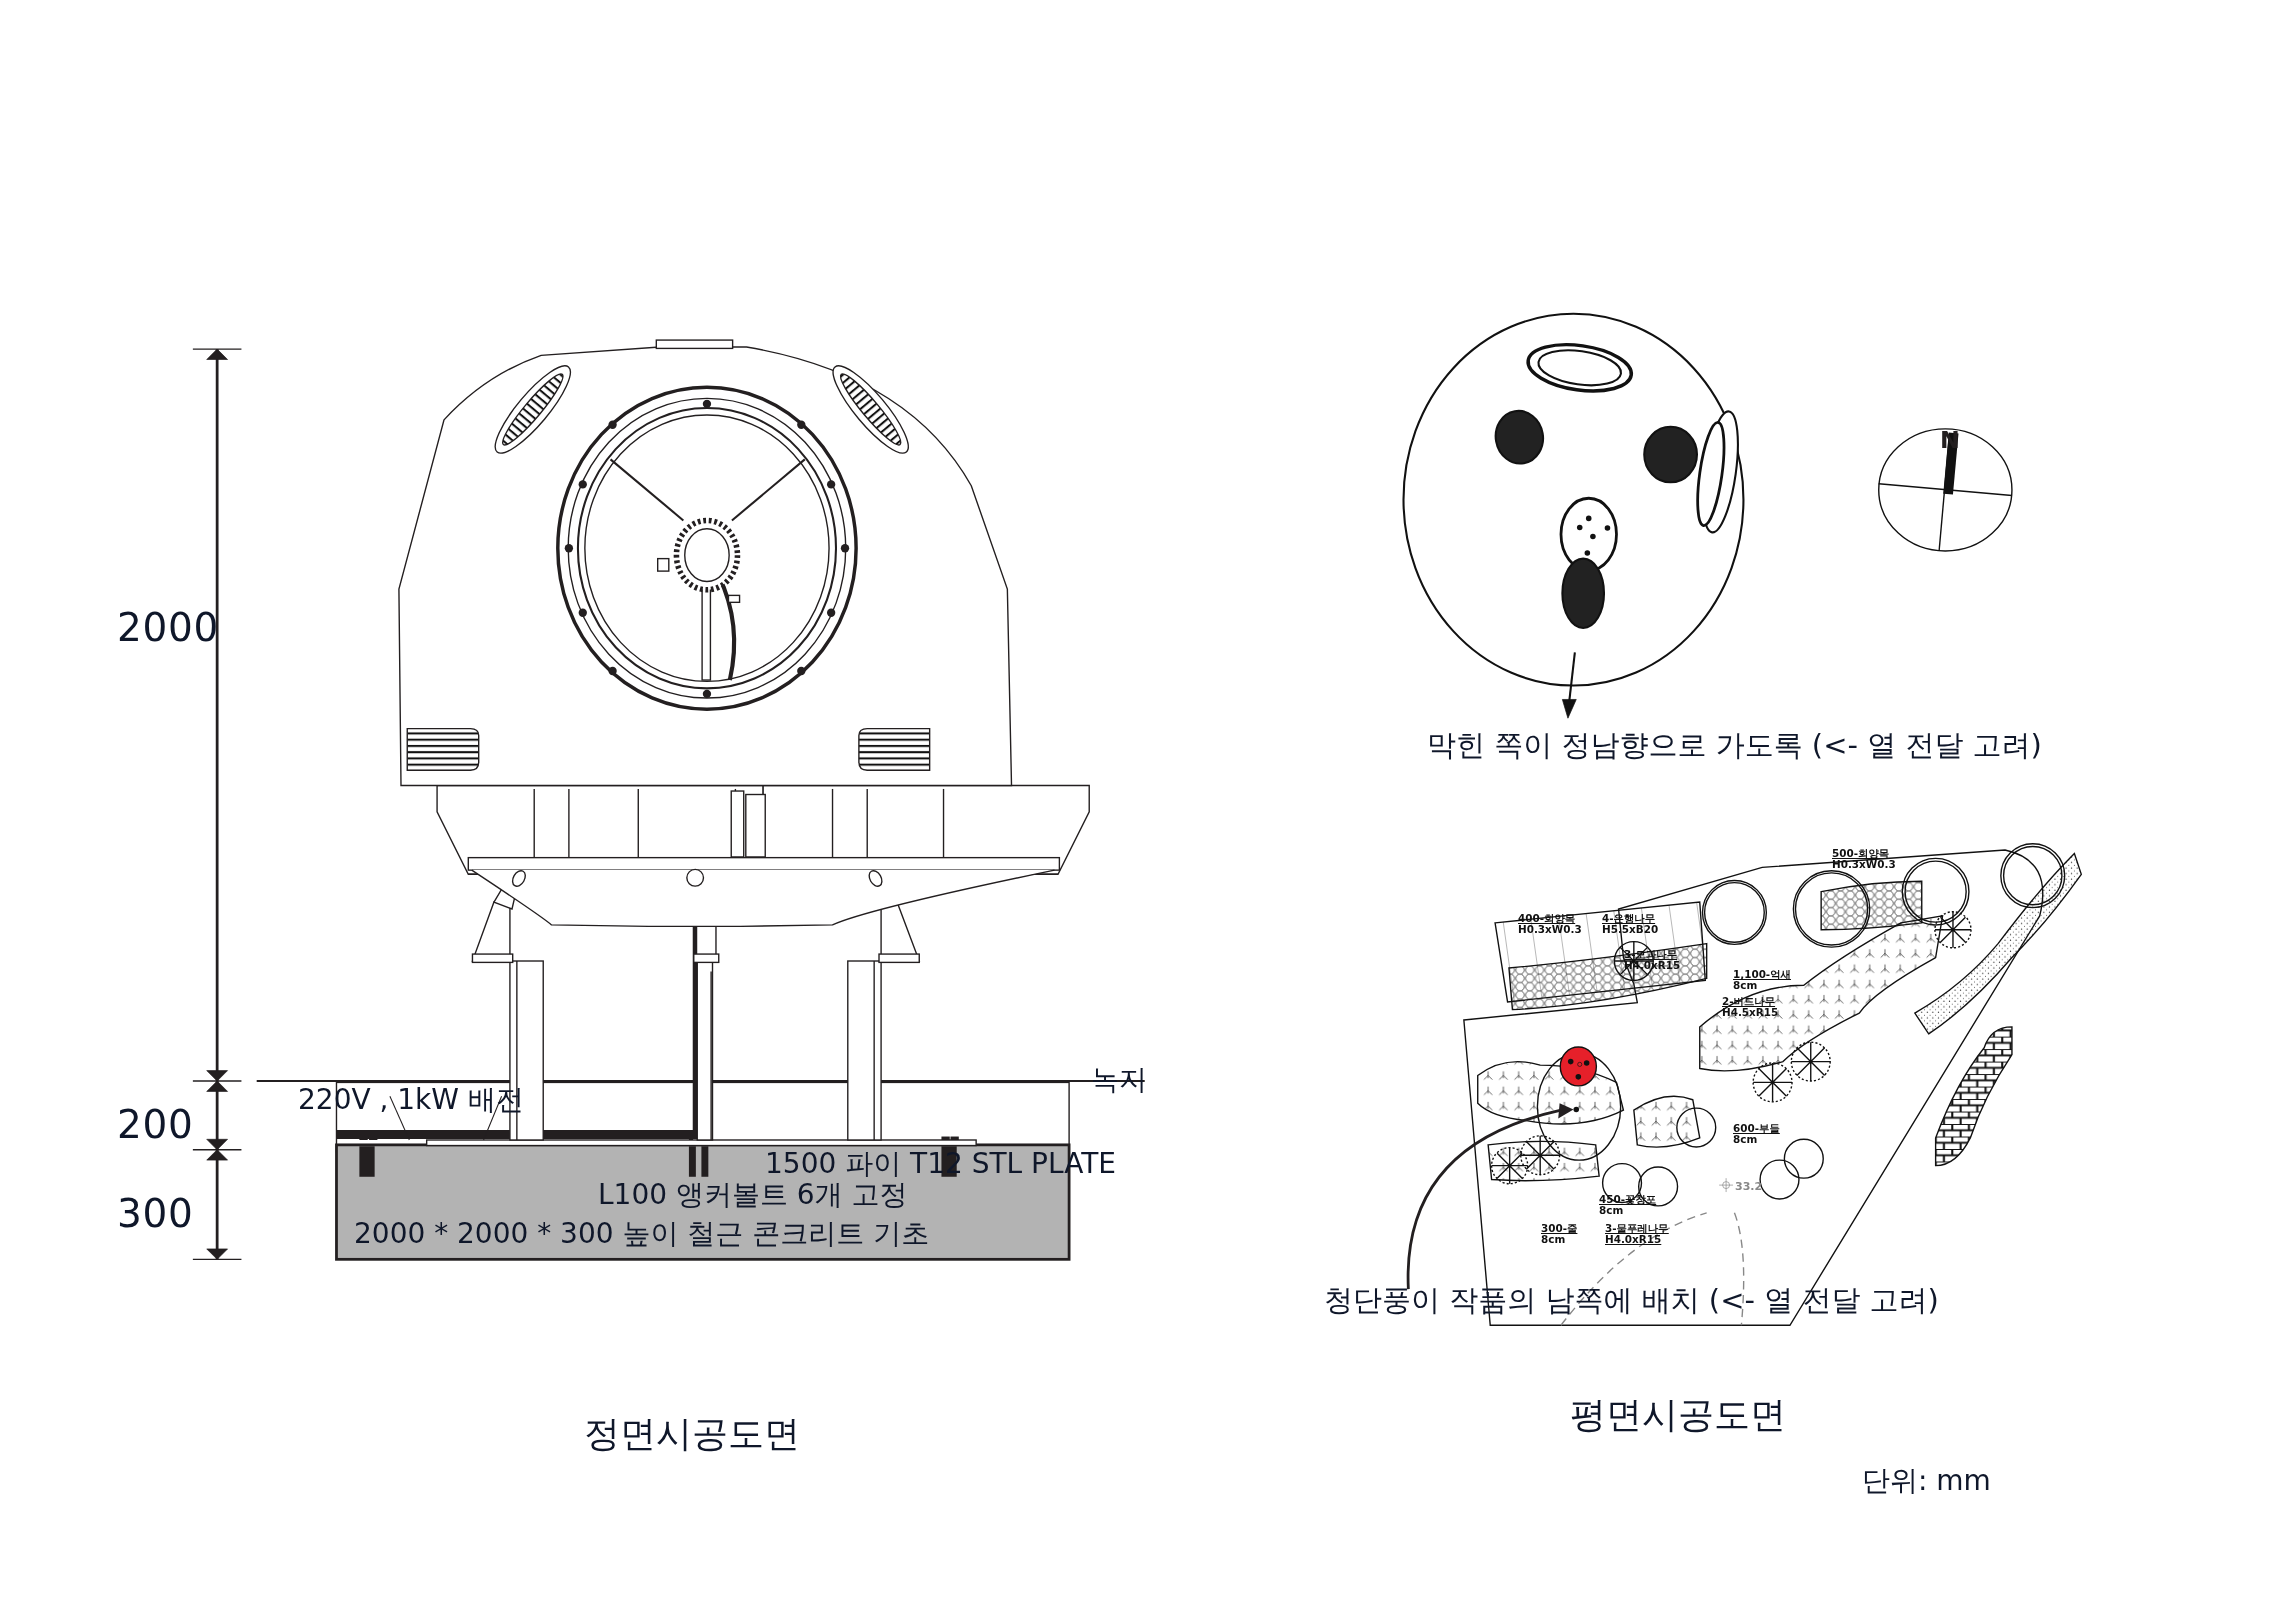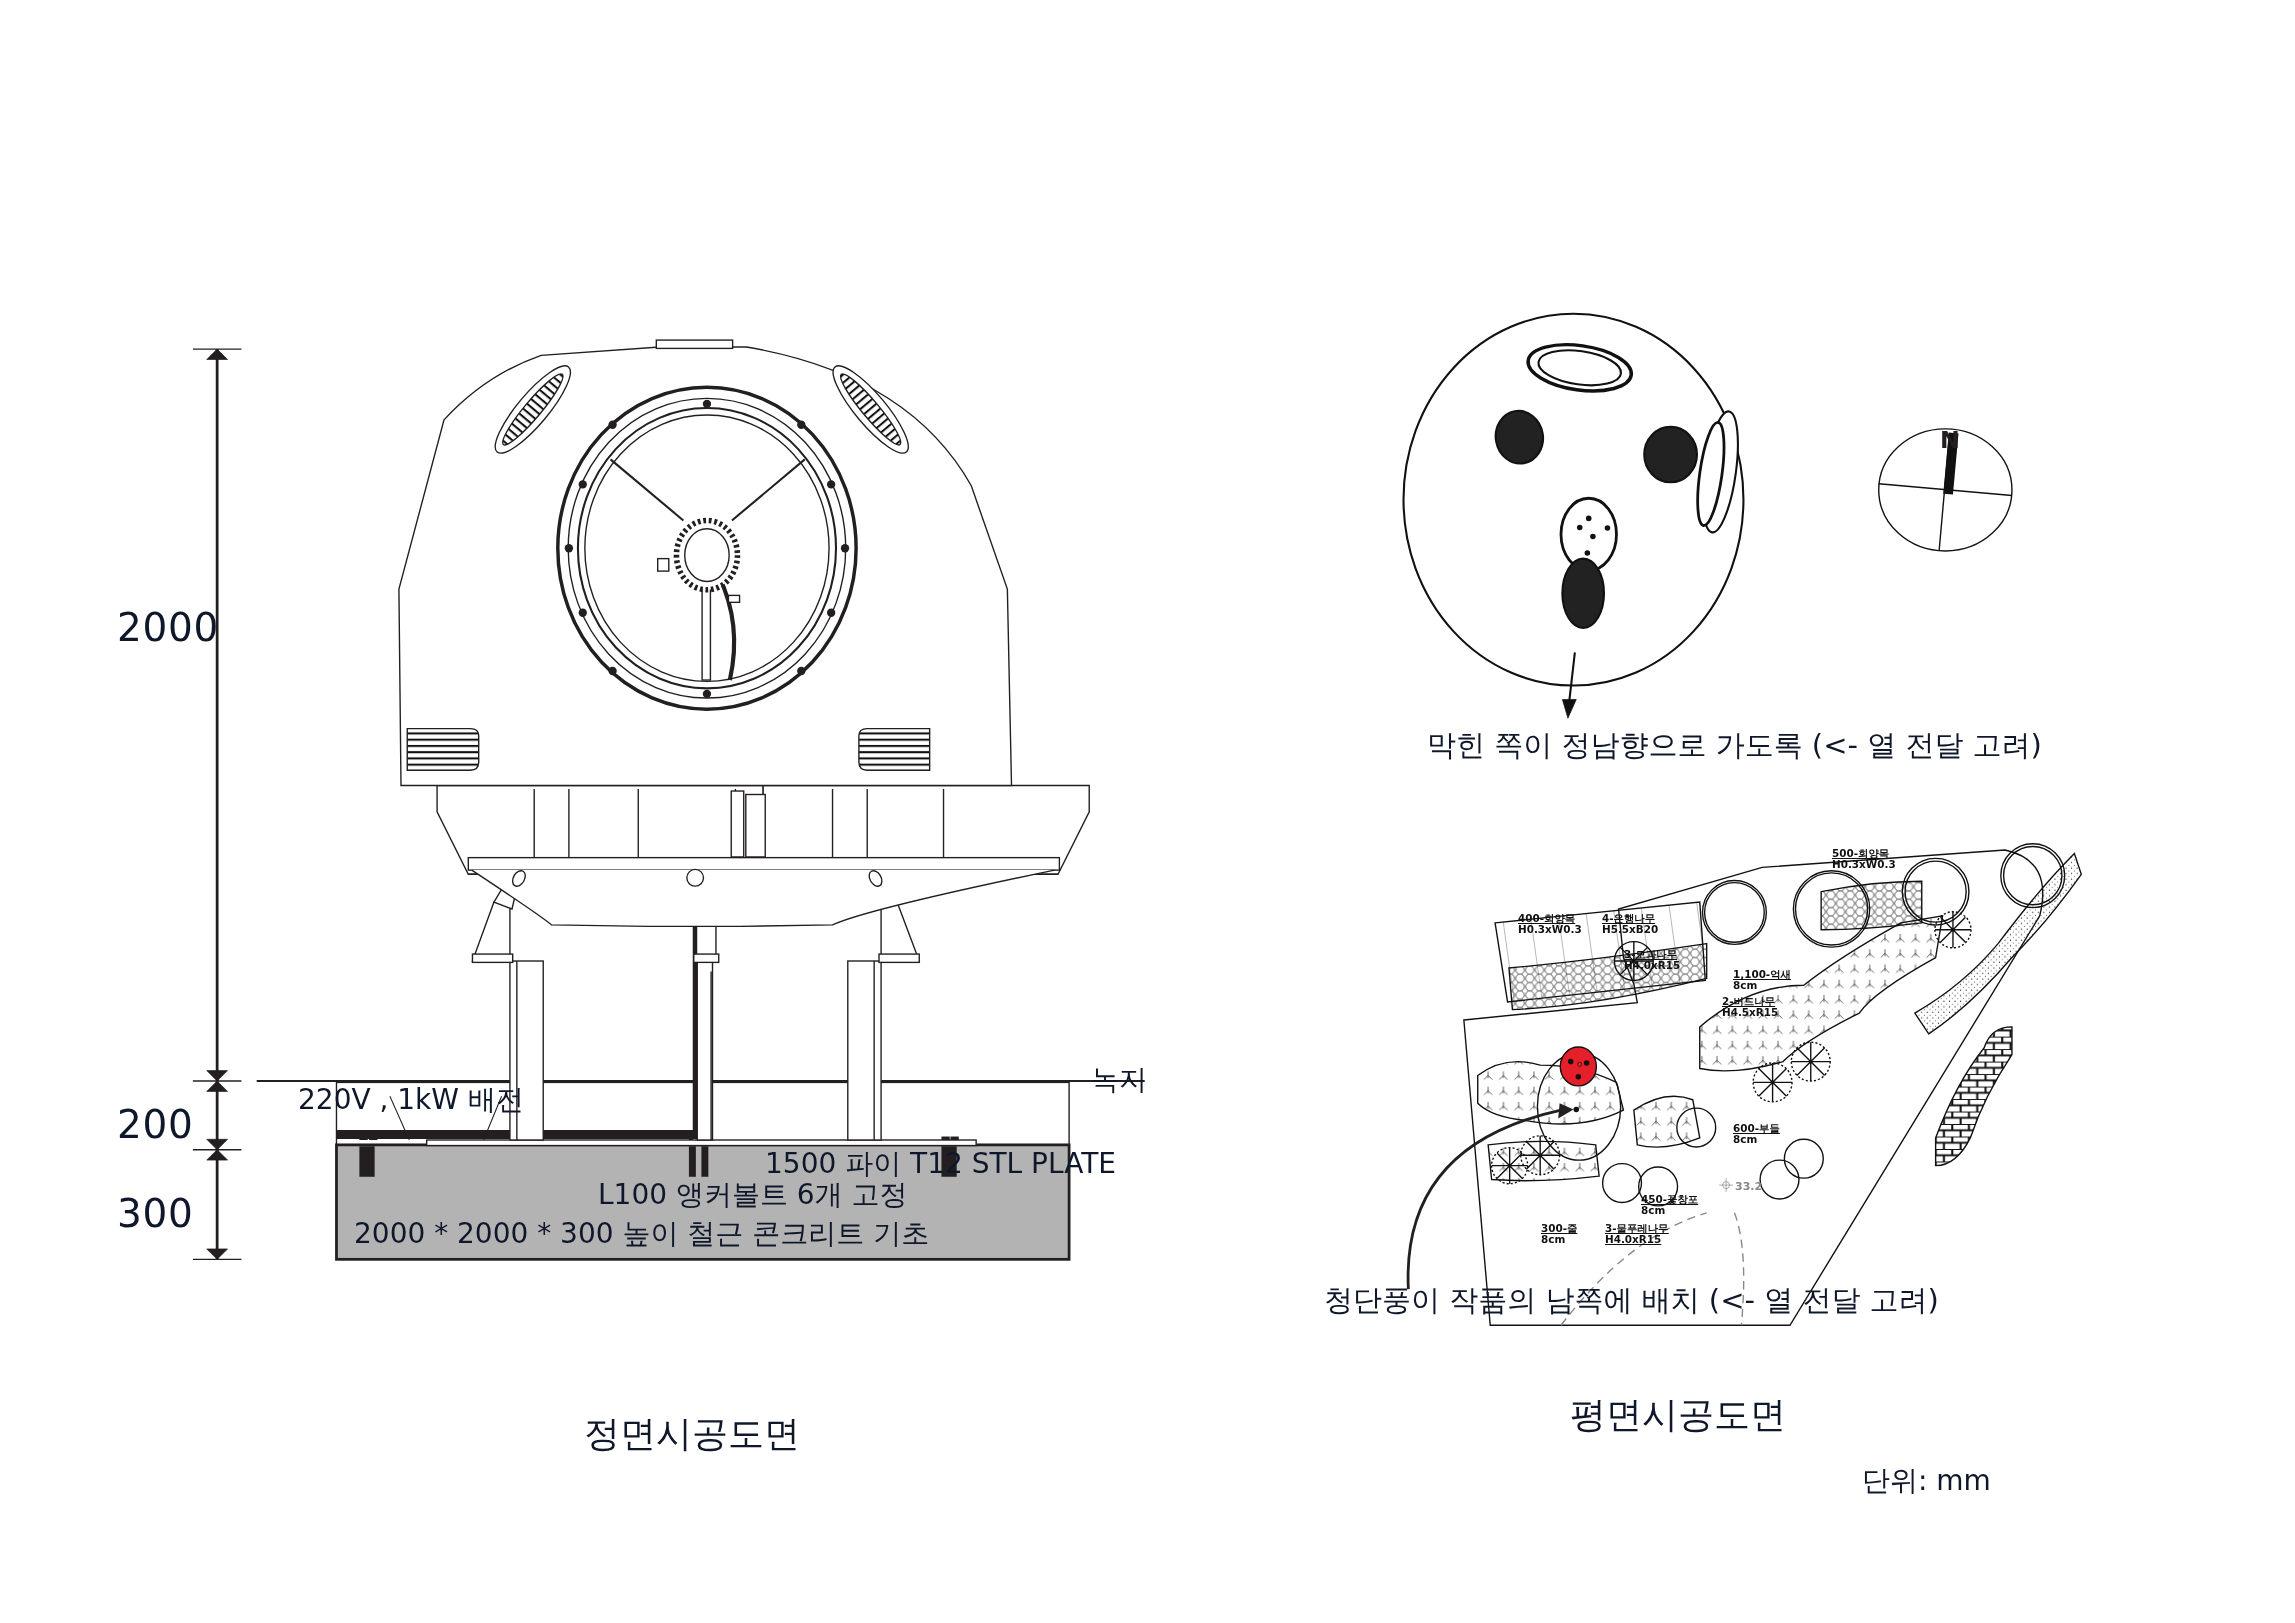--- a/index.html
+++ b/index.html
@@ -325,21 +325,21 @@
     <span class="s">8cm</span>
   </div>
 <div class="plant" style="left:1722px;top:996px;">
     <span class="n">2-버드나무</span>
     <span class="s">H4.5xR15</span>
   </div>
 <div class="plant" style="left:1733px;top:1123px;">
     <span class="n">600-부들</span>
     <span class="s">8cm</span>
   </div>
-<div class="plant" style="left:1641px;top:1194px;">
+<div class="plant" style="left:1599px;top:1194px;">
     <span class="n">450-꽃창포</span>
     <span class="s">8cm</span>
   </div>
 <div class="plant" style="left:1541px;top:1223px;">
     <span class="n">300-줄</span>
     <span class="s">8cm</span>
   </div>
 <div class="plant" style="left:1605px;top:1223px;text-decoration:underline;">
     <span class="n">3-물푸레나무</span>
     <span class="s">H4.0xR15</span>

